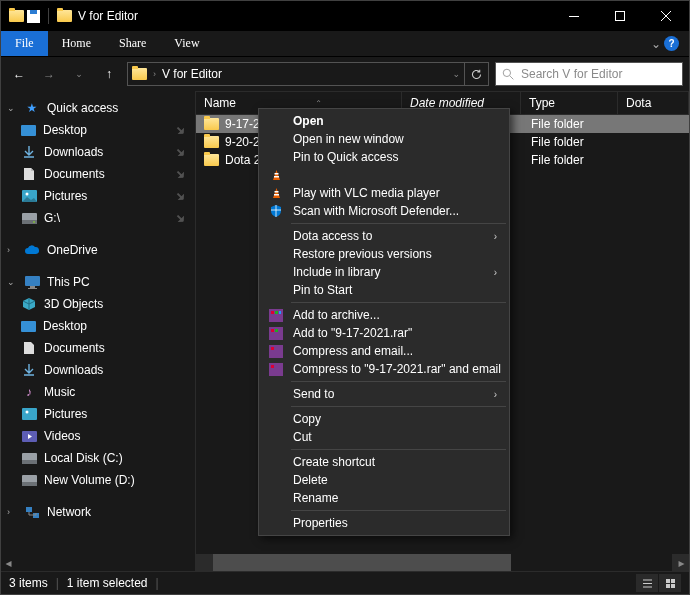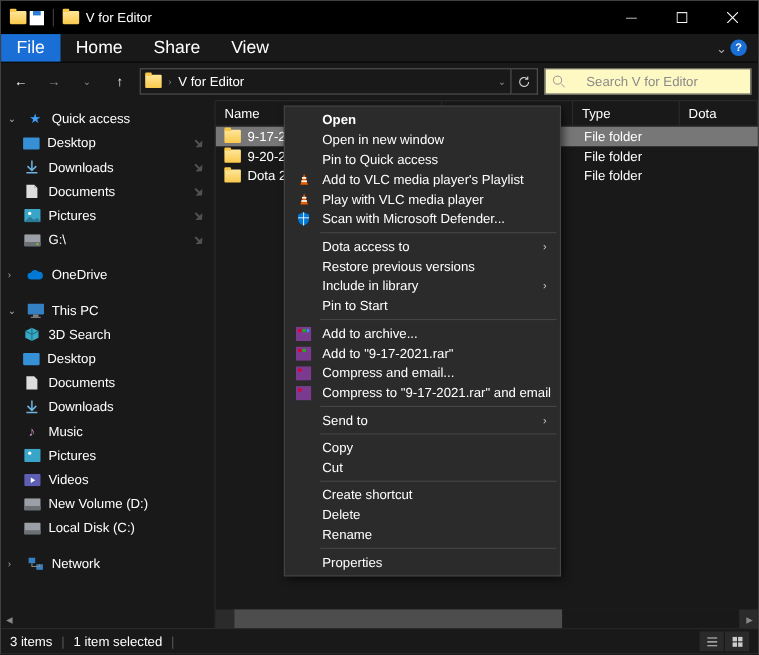--- a/index.html
+++ b/index.html
@@ -7,29 +7,29 @@
 .window { width:690px; height:595px; background:#191919; display:flex; flex-direction:column; border:1px solid #404040; }
 .titlebar { height:30px; background:#000; display:flex; align-items:center; padding-left:8px; }
 .titlebar .icons { display:flex; gap:3px; align-items:center; }
 .folder-ic { width:15px; height:12px; background:linear-gradient(#ffe699,#f9c94c); border-radius:1px; position:relative; }
 .folder-ic:before { content:""; position:absolute; top:-2px; left:0; width:6px; height:3px; background:#f9c94c; border-radius:1px 1px 0 0; }
 .sep { width:1px; height:16px; background:#404040; margin:0 5px; }
 .title { margin-left:6px; font-size:12px; }
 .winbtns { margin-left:auto; display:flex; }
 .winbtn { width:46px; height:30px; display:flex; align-items:center; justify-content:center; }
 .ribbon { height:26px; background:#191919; display:flex; align-items:stretch; border-bottom:1px solid #000;}
-.ribbon .tab { padding:0 14px; display:flex; align-items:center; font-size:16px; }
+.ribbon .tab { padding:0 14px; display:flex; align-items:center; font-size:12px;font-family:Liberation Serif, serif; }
 .ribbon .tab.file { background:#1a6fd6; color:#fff; }
 .ribbon .help { margin-left:auto; display:flex; align-items:center; padding-right:10px; gap:3px;}
 .addrbar { height:34px; display:flex; align-items:center; padding:0 6px; gap:6px; background:#191919; }
 .navbtn { width:24px; height:24px; display:flex; align-items:center; justify-content:center; color:#888; }
 .navbtn.enabled{color:#fff;}
 .pathbox { flex:1; height:24px; background:#191919; border:1px solid #535353; display:flex; align-items:center; padding:0 4px; gap:6px; }
 .refbtn { width:24px; height:24px; display:flex; align-items:center; justify-content:center; border:1px solid #535353; border-left:none;}
-.searchbox { width:188px; height:24px; background:#fef9c3; border:1px solid #535353; display:flex; align-items:center; padding:0 6px; gap:18px; color:#8a8a8a;}
+.searchbox { width:188px; height:24px; background:#ffffff; border:1px solid #535353; display:flex; align-items:center; padding:0 6px; gap:6px; color:#8a8a8a;}
 .searchbox span{color:#8a8a8a;}
 .body { flex:1; display:flex; background:#191919; min-height:0;}
 .nav { width:195px; border-right:1px solid #2b2b2b; padding-top:6px; overflow:hidden;}
 .nav-item { height:22px; display:flex; align-items:center; padding-left:20px; gap:7px; }
 .nav-item.pinned:after{content:"";width:9px;height:9px;margin-left:auto;margin-right:10px;background:conic-gradient(#777,#777);clip-path:polygon(40% 0,60% 0,60% 55%,100% 55%,50% 100%,0 55%,40% 55%);transform:rotate(-45deg);opacity:.6;}
 .nav-spacer{height:10px;}
 .chev { color:#aaa; margin-left:-14px; width:10px; font-size:9px; }
 .main { flex:1; display:flex; flex-direction:column; min-width:0;}
 .cols { height:24px; border-bottom:1px solid #2b2b2b; border-top:1px solid #2b2b2b; display:flex; align-items:center; color:#bbb; }
 .col { padding-left:8px; border-right:1px solid #2b2b2b; height:100%; display:flex; align-items:center;}
@@ -44,21 +44,21 @@
 .status { height:23px; border-top:1px solid #2b2b2b; display:flex; align-items:center; padding:0 8px; gap:8px; font-size:11px; color:#bbb; background:#191919;justify-content:space-between;}
 .status .sep2{color:#555;}
 .viewbtns{margin-left:auto;display:flex;gap:1px;}
 .vb{width:22px;height:18px;background:#2a2a2a;display:flex;align-items:center;justify-content:center;}
 .scroll-h{height:17px;background:#2b2b2b;display:flex;align-items:center;}
 .scroll-h .track{flex:1;height:17px;background:#191919;position:relative;margin:0 17px;}
 .scroll-h .thumb{position:absolute;left:0;width:65%;height:100%;background:#4d4d4d;}
 .scroll-h .arr{width:17px;height:17px;display:flex;align-items:center;justify-content:center;color:#888;position:absolute;}
 .ic{display:inline-flex;width:16px;height:16px;align-items:center;justify-content:center;flex-shrink:0;}
 
-.ctx { position:absolute; left:258px; top:96px; width:252px; background:#2b2b2b; border:1px solid #454545; box-shadow:3px 3px 8px rgba(0,0,0,.6); padding:3px 2px;}
+.ctx { position:absolute; left:258px; top:108px; width:252px; background:#2b2b2b; border:1px solid #454545; box-shadow:3px 3px 8px rgba(0,0,0,.6); padding:3px 2px;}
 .ctx-item { height:18px; display:flex; align-items:center; padding-left:32px; position:relative; font-size:12px;}
 .ctx-item.bold{font-weight:600;}
 .ctx-sep{height:1px;background:#454545;margin:3px 1px 3px 30px;}
 .ctx-ic{position:absolute;left:7px;width:16px;height:16px;display:flex;align-items:center;justify-content:center;}
 .ctx-arr{margin-left:auto;margin-right:10px;color:#ccc;font-size:10px;}
 .save-ic{width:13px;height:13px;background:#fff;position:relative;}
 .save-ic:after{content:"";position:absolute;width:7px;height:4px;background:#2b7cd3;top:0;left:3px;}
 .down-ic{color:#fff;}
 </style>
 </head>
@@ -201,21 +201,21 @@
           </span>
           <span>This PC</span>
         </div>
       <div class="nav-item">
           <span class="ic">
             <svg width="14" height="14">
               <path d="M7 1l6 3v6l-6 3-6-3V4z" fill="#3aa9c6"></path>
               <path d="M7 1v12M1 4l6 3 6-3" stroke="#1e6d84" fill="none"></path>
             </svg>
           </span>
-          <span>3D Search</span>
+          <span>3D Objects</span>
         </div>
       <div class="nav-item">
           <span class="ic" style="background:#3590d6;width:15px;height:11px;border-radius:1px;"></span>
           <span>Desktop</span>
         </div>
       <div class="nav-item">
           <span class="ic">
             <svg width="12" height="14">
               <path d="M1 1h7l3 3v9H1z" fill="#ddd"></path>
             </svg>
@@ -252,30 +252,30 @@
           </span>
           <span>Videos</span>
         </div>
       <div class="nav-item">
           <span class="ic">
             <svg width="15" height="11">
               <rect width="15" height="11" rx="1" fill="#9aa0a6"></rect>
               <rect y="7" width="15" height="4" fill="#6b7075"></rect>
             </svg>
           </span>
-          <span>New Volume (D:)</span>
+          <span>Local Disk (C:)</span>
         </div>
       <div class="nav-item">
           <span class="ic">
             <svg width="15" height="11">
               <rect width="15" height="11" rx="1" fill="#9aa0a6"></rect>
               <rect y="7" width="15" height="4" fill="#6b7075"></rect>
             </svg>
           </span>
-          <span>Local Disk (C:)</span>
+          <span>New Volume (D:)</span>
         </div>
       <div class="nav-spacer"></div>
       <div class="nav-item" style="padding-left:20px;">
           <span class="chev">›</span>
           <span class="ic">
             <svg width="15" height="13">
               <rect x="1" y="1" width="6" height="5" fill="#3580c2"></rect>
               <rect x="8" y="7" width="6" height="5" fill="#3580c2"></rect>
               <path d="M4 6v3h7V7" stroke="#888" fill="none"></path>
             </svg>
@@ -370,21 +370,20 @@
       <span>Pin to Quick access</span>
     </div>
   <div class="ctx-item">
       <span class="ctx-ic">
         <svg width="13" height="13">
           <path d="M6.5 1L10 11H3z" fill="#e85e00"></path>
           <rect x="4.5" y="4" width="4" height="1.5" fill="#fff"></rect>
           <rect x="4" y="7" width="5" height="1.5" fill="#fff"></rect>
         </svg>
       </span>
-      <span>Add to VLC media player's Playlist</span>
     </div>
   <div class="ctx-item">
       <span class="ctx-ic">
         <svg width="13" height="13">
           <path d="M6.5 1L10 11H3z" fill="#e85e00"></path>
           <rect x="4.5" y="4" width="4" height="1.5" fill="#fff"></rect>
           <rect x="4" y="7" width="5" height="1.5" fill="#fff"></rect>
         </svg>
       </span>
       <span>Play with VLC media player</span>

